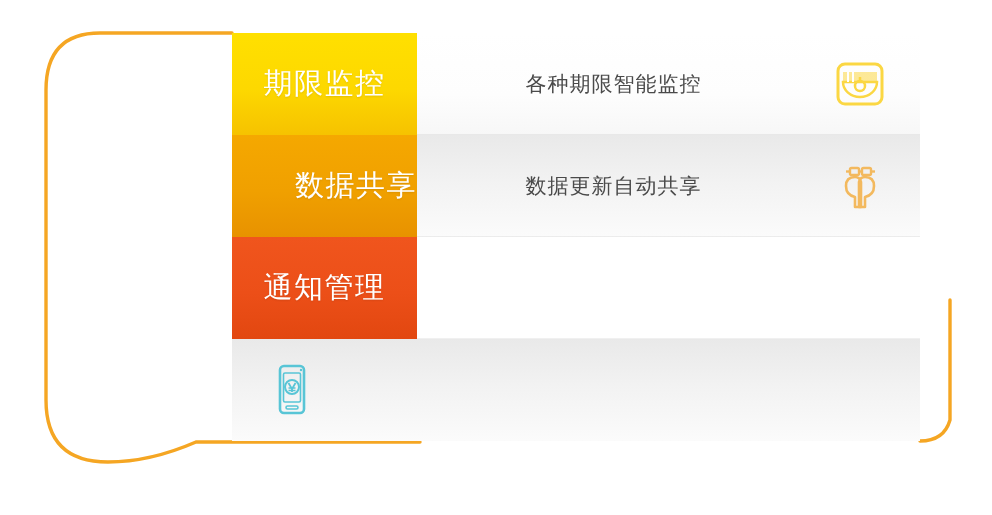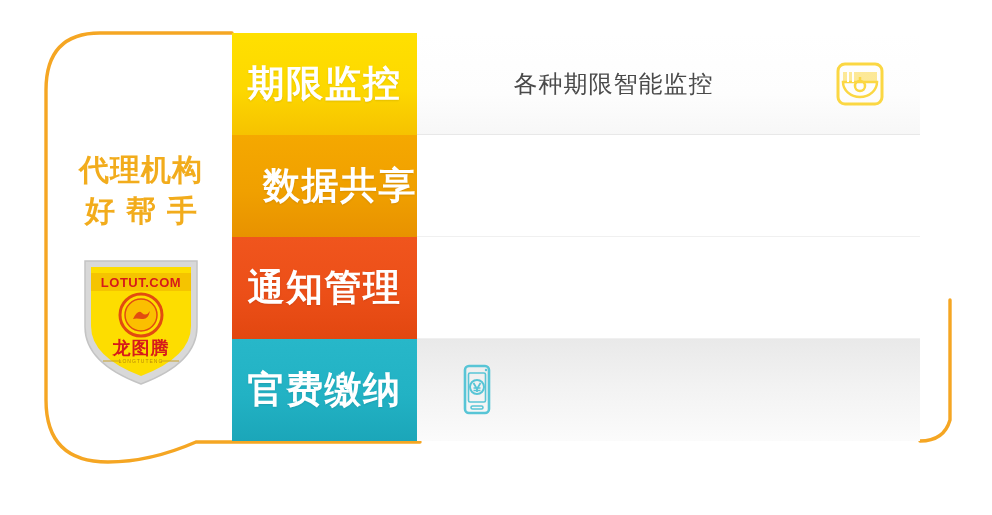--- a/index.html
+++ b/index.html
@@ -78,36 +78,36 @@
     align-items: stretch;
     height: 102px;
   }
   .row-label {
     width: 185px;
     flex: 0 0 185px;
     display: flex;
     align-items: center;
     justify-content: center;
     color: #ffffff;
-    font-size: 37px;
-    font-weight: bold;
+    font-size: 29px;
+    font-weight: normal;
     letter-spacing: 1.5px;
     text-shadow: 0 1px 2px rgba(0,0,0,.10);
   }
   .row-body {
     flex: 1 1 auto;
     display: flex;
     align-items: center;
     position: relative;
   }
   .row-desc {
     flex: 1 1 auto;
     text-align: center;
     color: #4a4a4a;
-    font-size: 24px;
+    font-size: 21px;
     letter-spacing: 1px;
     padding-left: 10px;
     font-family: Liberation Serif, serif;
   }
   .row-icon {
     flex: 0 0 120px;
     display: flex;
     align-items: center;
     justify-content: center;
   }
@@ -136,45 +136,20 @@
 </head>
 <body>
 
 <div id="stage">
 
   <svg class="frame-svg" viewBox="0 0 992 515" xmlns="http://www.w3.org/2000/svg">
     <path d="M 232 33 L 100 33 Q 46 33 46 90 L 46 400 Q 46 462 108 462 Q 150 462 196 442 L 420 442" fill="none" stroke="#f5a623" stroke-width="3.4" stroke-linecap="round"></path>
     <path d="M 920 441 Q 944 441 950 420 L 950 300" fill="none" stroke="#f5a623" stroke-width="3.4" stroke-linecap="round"></path>
   </svg>
 
-  <div class="brand-panel">
-    <div class="brand-line">代理机构</div>
-    <div class="brand-line spaced">好帮手</div>
-
-    <div class="logo-wrap">
-      <svg viewBox="0 0 124 136" width="124" height="136">
-
-        <path d="M6 8 H118 V74 Q118 110 62 131 Q6 110 6 74 Z" fill="#d8d8d8" stroke="#c4c4c4" stroke-width="1.5"></path>
-
-        <path d="M12 14 H112 V73 Q112 104 62 123 Q12 104 12 73 Z" fill="#fddd00"></path>
-
-        <path d="M12 20 H112 V38 H12 Z" fill="#f5c400"></path>
-        <text x="62" y="34" text-anchor="middle" fill="#d71a1a" font-family="Liberation Sans, sans-serif" font-size="13" font-weight="bold" letter-spacing="0.5">LOTUT.COM</text>
-
-        <circle cx="62" cy="62" r="21" fill="none" stroke="#e24b10" stroke-width="3"></circle>
-        <circle cx="62" cy="62" r="16" fill="#fbbf00" stroke="#e24b10" stroke-width="1.5"></circle>
-        <path d="M54 66 q5 -10 9 -6 q4 4 8 -2 q-2 9 -8 8 q-6 -1 -9 0 z" fill="#e24b10"></path>
-
-        <text x="62" y="101" text-anchor="middle" fill="#d71a1a" font-family="Liberation Sans, sans-serif" font-size="18" font-weight="bold" letter-spacing="1">龙图腾</text>
-        <text x="62" y="110" text-anchor="middle" fill="#b8860b" font-family="Liberation Sans, sans-serif" font-size="5" letter-spacing="1">LONGTUTENG</text>
-        <line x1="24" y1="108" x2="42" y2="108" stroke="#c9a227" stroke-width="1"></line>
-        <line x1="82" y1="108" x2="100" y2="108" stroke="#c9a227" stroke-width="1"></line>
-      </svg>
-    </div>
-  </div>
 
   <div class="rows">
 
     <div class="row">
       <div class="row-label lbl-1">
         <span>期限监控</span>
       </div>
       <div class="row-body body-a">
         <div class="row-desc">各种期限智能监控</div>
         <div class="row-icon">
@@ -189,34 +164,45 @@
           </svg>
         </div>
       </div>
       <div class="row-sep"></div>
     </div>
 
     <div class="row">
       <div class="row-label lbl-2">
         <span>数据共享</span>
       </div>
+      <div class="row-body body-b">
+        <div class="row-desc">数据更新自动共享</div>
+        <div class="row-icon">
+          <svg width="54" height="54" viewBox="0 0 54 54">
+            <path d="M22 48 L22 38 q-9 -2 -9 -11 q0 -9 9 -9 q5 0 6 5 l0 25 z" fill="none" stroke="#f3b95e" stroke-width="2.6" stroke-linejoin="round"></path>
+            <path d="M32 48 L32 38 q9 -2 9 -11 q0 -9 -9 -9 q-5 0 -6 5 l0 25 z" fill="none" stroke="#f3b95e" stroke-width="2.6" stroke-linejoin="round"></path>
+            <rect x="17" y="9" width="9" height="7" rx="1.5" fill="none" stroke="#f3b95e" stroke-width="2.4"></rect>
+            <rect x="29" y="9" width="9" height="7" rx="1.5" fill="none" stroke="#f3b95e" stroke-width="2.4"></rect>
+            <line x1="26" y1="12.5" x2="29" y2="12.5" stroke="#f3b95e" stroke-width="2.4"></line>
+            <line x1="13" y1="12.5" x2="17" y2="12.5" stroke="#f3b95e" stroke-width="2.4"></line>
+            <line x1="38" y1="12.5" x2="42" y2="12.5" stroke="#f3b95e" stroke-width="2.4"></line>
+          </svg>
+        </div>
+      </div>
       <div class="row-sep"></div>
     </div>
 
     <div class="row">
       <div class="row-label lbl-3">
         <span>通知管理</span>
       </div>
       <div class="row-sep"></div>
     </div>
 
     <div class="row">
-      <div class="row-label lbl-4">
-        <span>官费缴纳</span>
-      </div>
       <div class="row-body body-b">
         <div class="row-icon">
           <svg width="44" height="56" viewBox="0 0 44 56">
             <rect x="10" y="4" width="24" height="47" rx="4" fill="none" stroke="#58c5d6" stroke-width="2.6"></rect>
             <rect x="13.5" y="11" width="17" height="29" rx="1.5" fill="none" stroke="#58c5d6" stroke-width="1.6"></rect>
             <circle cx="31" cy="8" r="1.2" fill="#58c5d6"></circle>
             <rect x="16" y="44" width="12" height="3" rx="1.5" fill="none" stroke="#58c5d6" stroke-width="1.6"></rect>
             <circle cx="22" cy="25" r="7" fill="none" stroke="#58c5d6" stroke-width="2"></circle>
             <path d="M18.5 21 L22 27 L25.5 21" fill="none" stroke="#58c5d6" stroke-width="1.8"></path>
             <line x1="22" y1="27" x2="22" y2="30" stroke="#58c5d6" stroke-width="1.8"></line>

